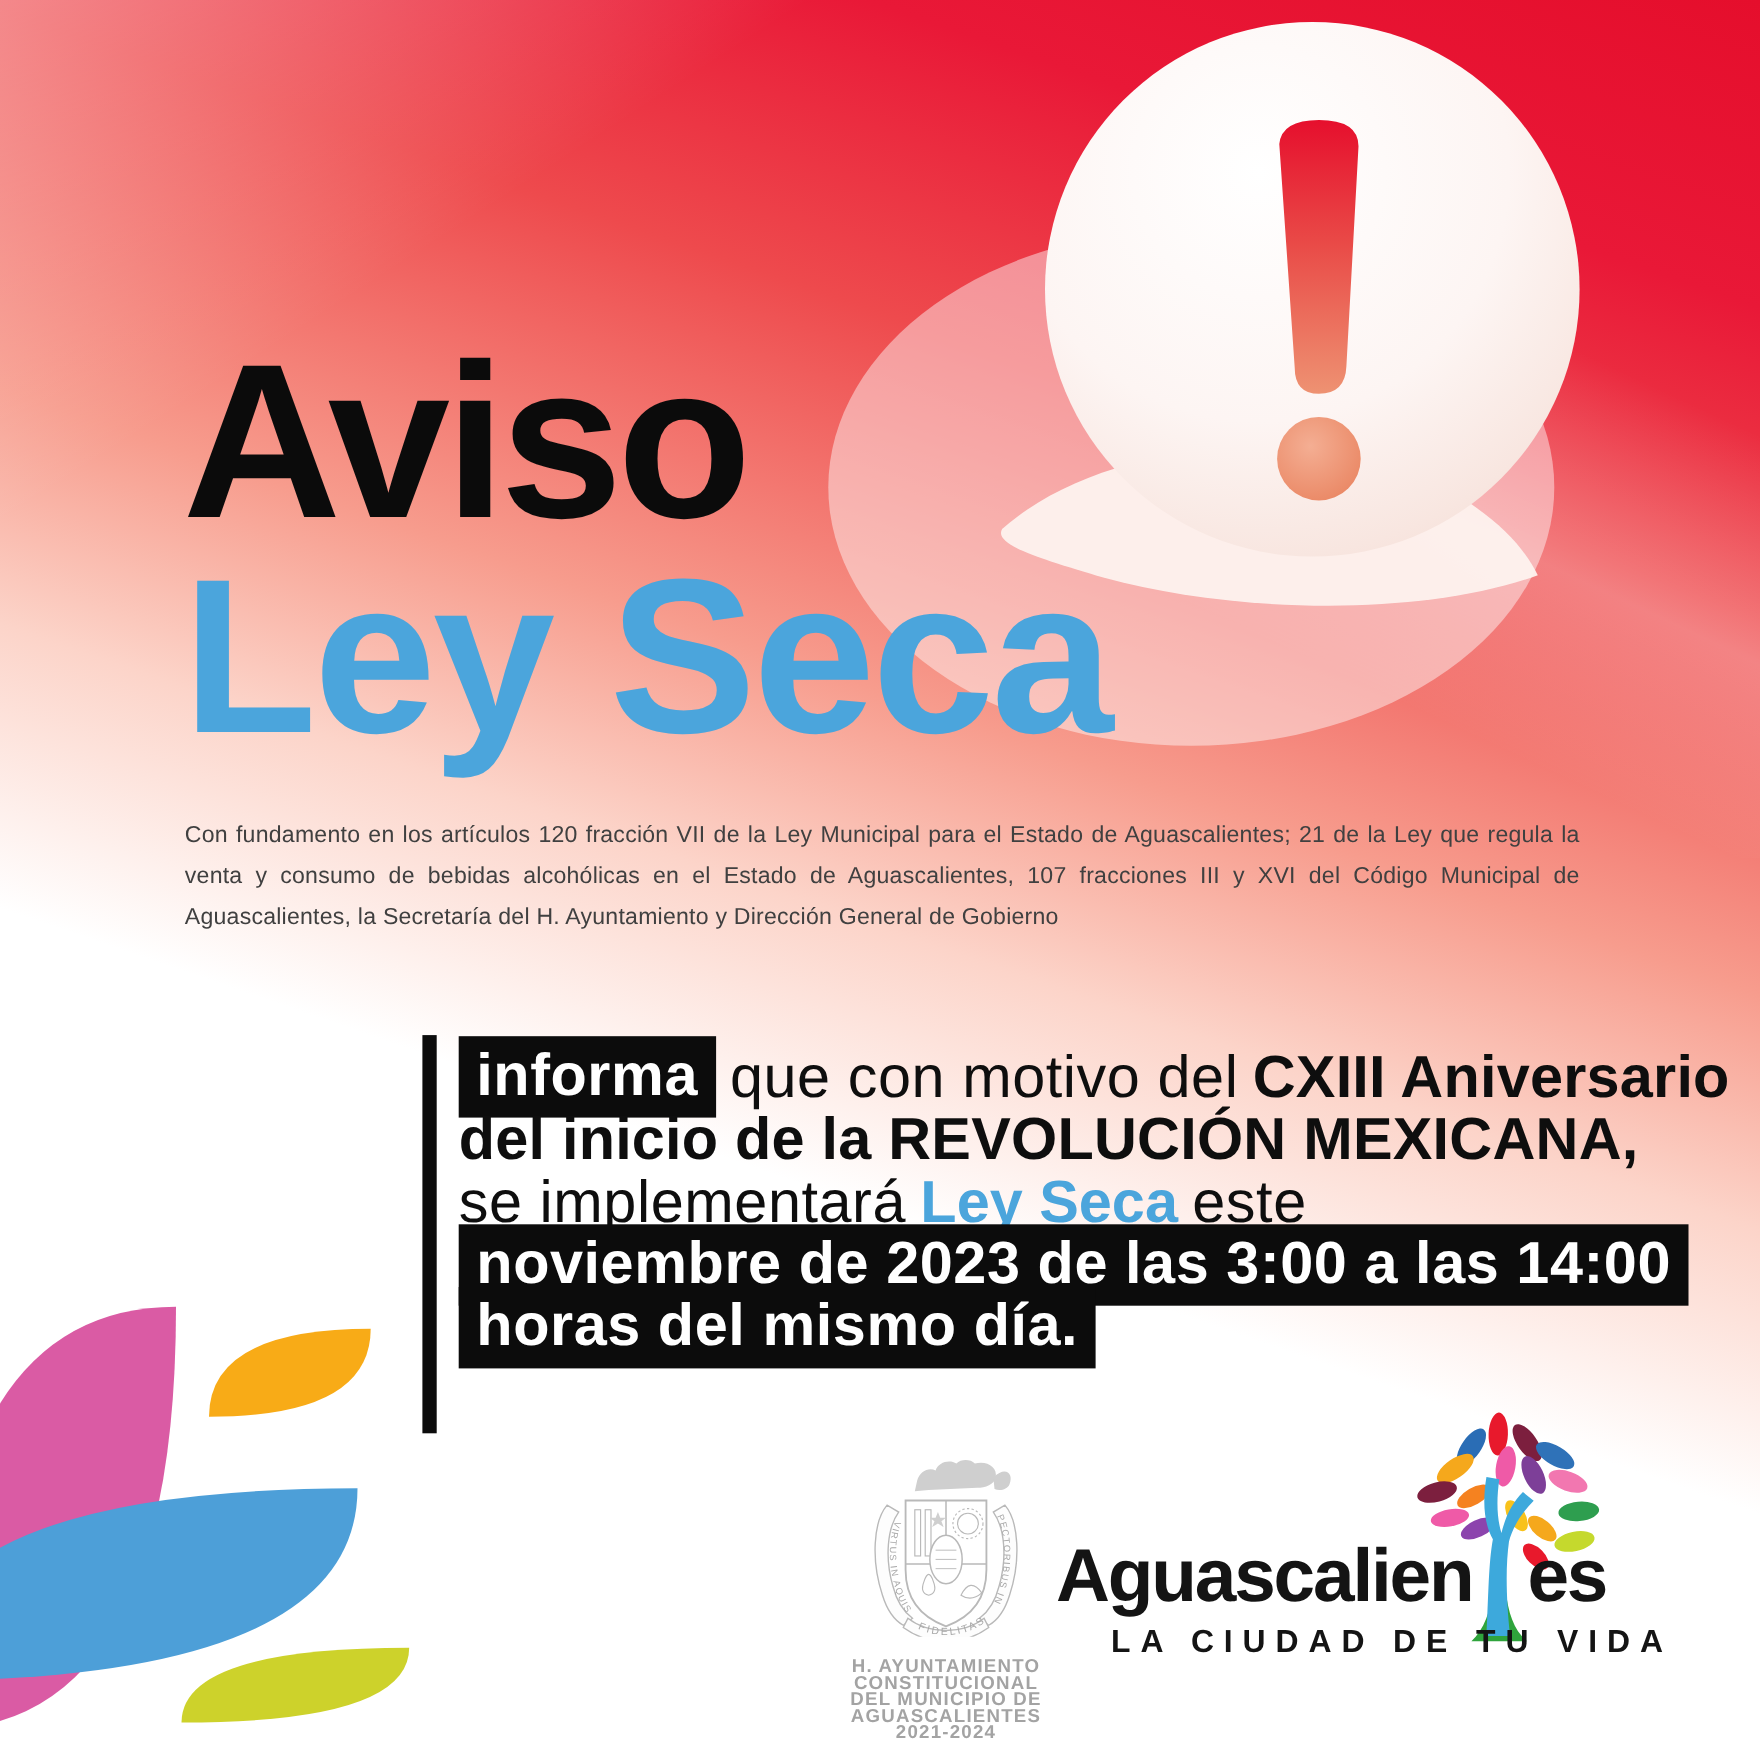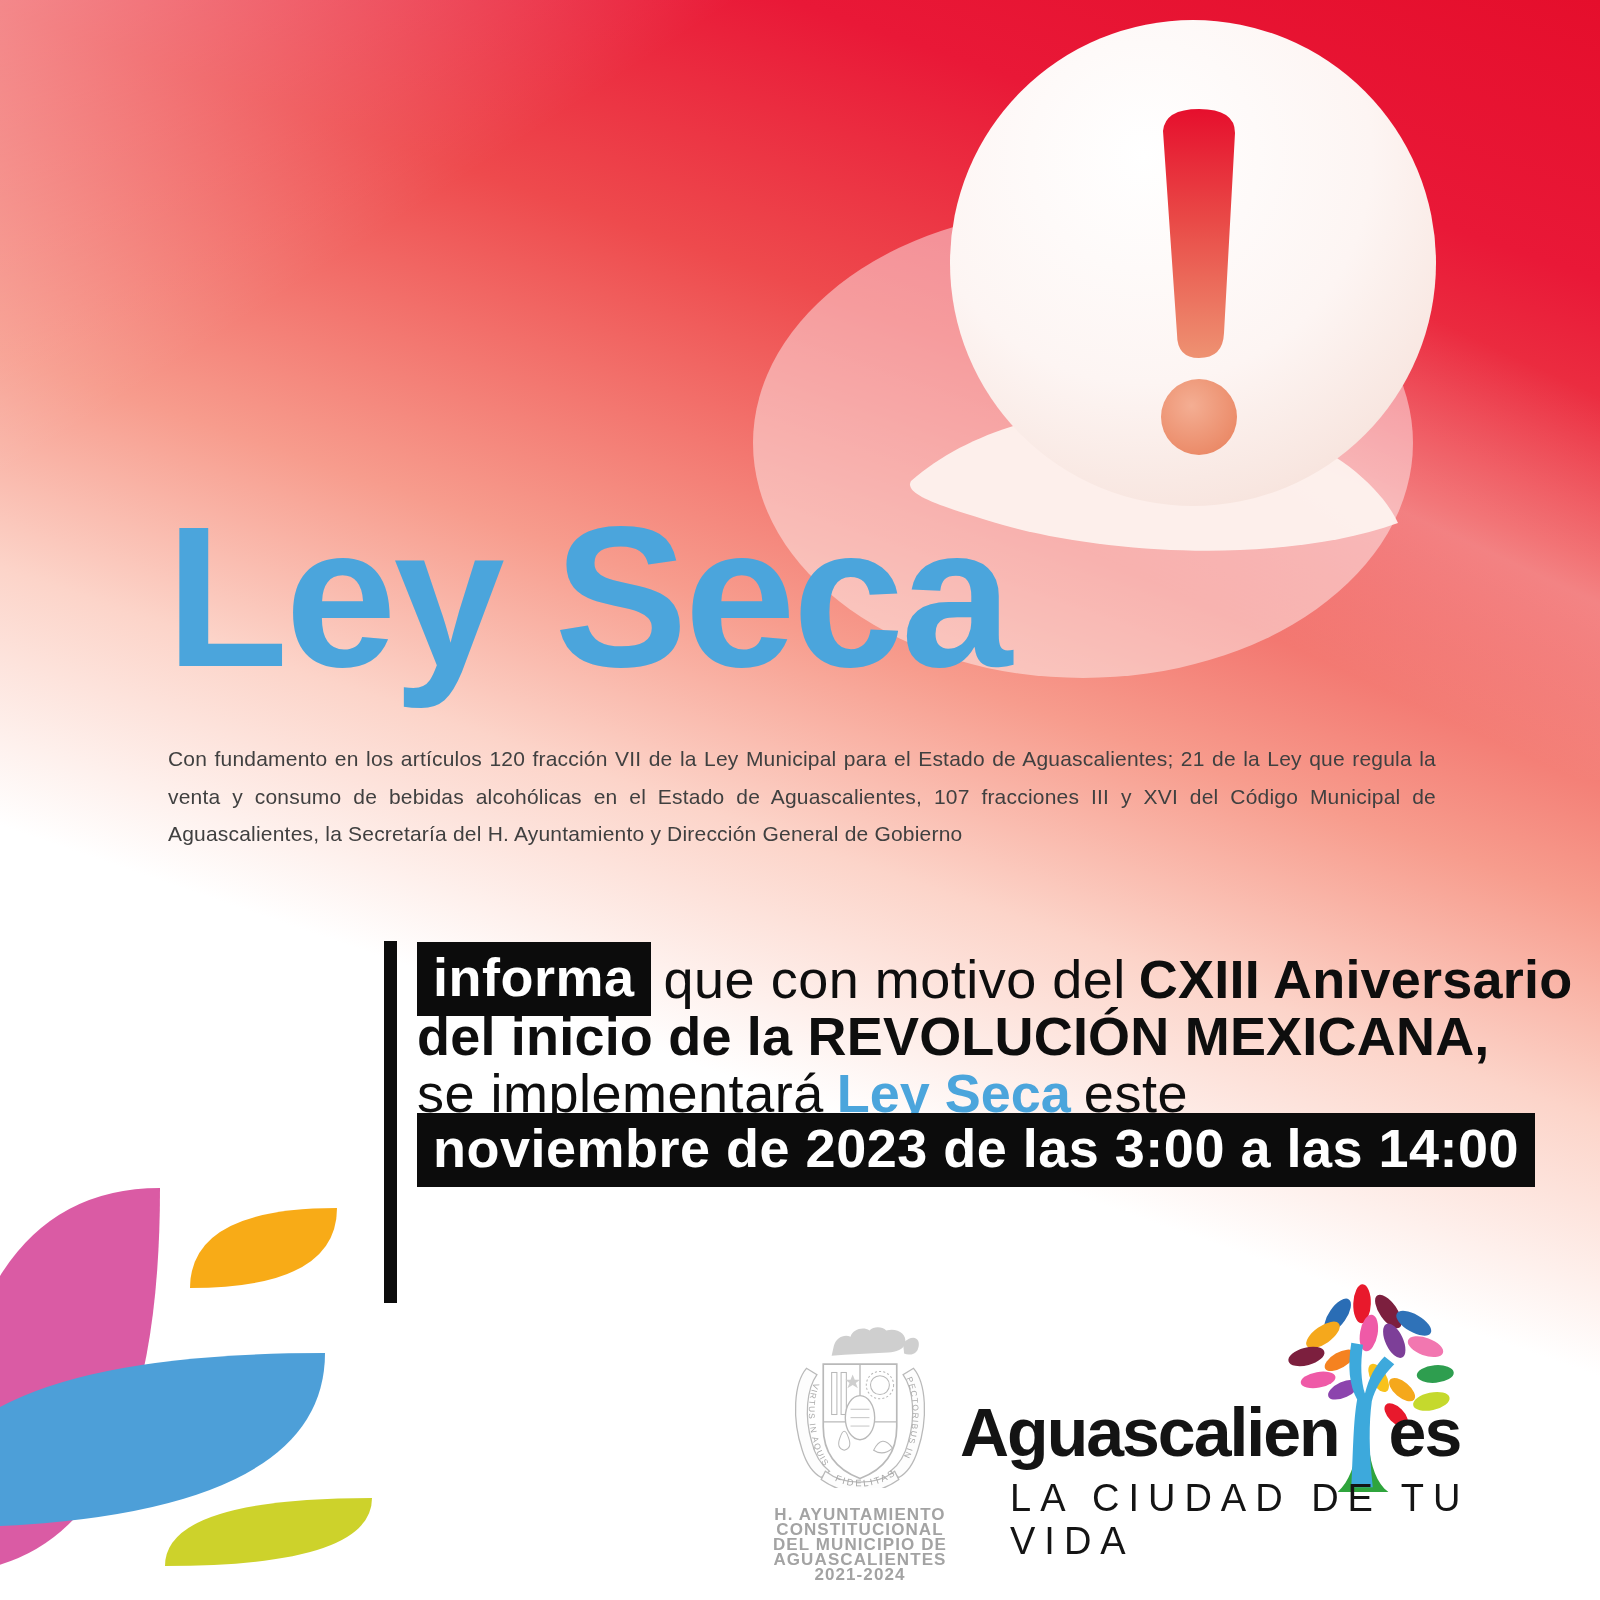--- a/index.html
+++ b/index.html
@@ -71,21 +71,21 @@
   
   .logo{ position:absolute; left:960px; top:1292px; width:580px; }
   .logo-row{ display:flex; align-items:flex-end; }
   .logo-word{
     font-size:68px; font-weight:700; letter-spacing:-2px; line-height:0.8;
     color:#141414; padding-bottom:6px;
   }
   .logo-tree{ width:50px; height:205px; overflow:visible; margin:0 0 -32px 0; flex:none; }
   .logo-tagline{
     margin-top:12px; margin-left:50px;
-    font-size:38px; font-weight:400; letter-spacing:9px; color:#141414;
+    font-size:29px; font-weight:700; letter-spacing:9px; color:#141414;
   }
 </style>
 </head>
 <body>
 
 <div class="poster">
 
   <div class="bg"></div>
   <div class="bg-streak"></div>
   <div class="bg-facet"></div>
@@ -109,20 +109,21 @@
       </radialGradient>
     </defs>
     <ellipse cx="190" cy="430" rx="330" ry="235" fill="#ffffff" opacity="0.45"></ellipse>
     <path d="M18,468 C100,395 260,372 390,418 C450,440 490,478 505,510
              C400,548 230,545 110,512 C50,494 10,482 18,468 Z" fill="#fdf2ee" opacity="0.95"></path>
     <circle cx="300" cy="250" r="243" fill="url(#bubbleGrad)"></circle>
     <path d="M270,118 Q272,96 306,96 Q342,96 342,120 L331,320 Q330,345 306,345 Q284,345 284,321 Z" fill="url(#exclGrad)"></path>
     <circle cx="306" cy="404" r="38" fill="url(#dotGrad)"></circle>
   </svg>
 
+  <h1 class="title-black">Aviso</h1>
   <h1 class="title-blue">Ley Seca</h1>
 
   <p class="intro">Con fundamento en los artículos 120 fracción VII de la Ley Municipal para el Estado de Aguascalientes; 21 de la Ley que regula la venta y consumo de bebidas alcohólicas en el Estado de Aguascalientes, 107 fracciones III y XVI del Código Municipal de Aguascalientes, la Secretaría del H. Ayuntamiento y Dirección General de Gobierno</p>
 
   <div class="ann-bar"></div>
   <div class="ann">
     <div class="ann-line">
       <span class="hl">informa</span>
       <span class="reg">que con motivo del</span>
       <span class="bld">CXIII Aniversario</span>
@@ -130,20 +131,23 @@
     <div class="ann-line">
       <span class="bld">del inicio de la REVOLUCIÓN MEXICANA,</span>
     </div>
     <div class="ann-line">
       <span class="reg">se implementará</span>
       <span class="blue">Ley Seca</span>
       <span class="reg">este</span>
     </div>
     <div class="ann-line">
       <span class="hl">noviembre de 2023 de las 3:00 a las 14:00</span>
+    </div>
+    <div class="ann-line">
+      <span class="hl">horas del mismo día.</span>
     </div>
   </div>
 
   <svg class="petals" viewBox="0 0 420 472">
     <path d="M0,100 Q0,0 100,0 Q100,100 0,100 Z" transform="translate(-60,60) scale(2.2,3.85)" fill="#da5ba4"></path>
     <path d="M0,100 Q0,0 100,0 Q100,100 0,100 Z" transform="translate(190,80) scale(1.47,0.8)" fill="#f8ab17"></path>
     <path d="M0,100 Q0,0 100,0 Q100,100 0,100 Z" transform="translate(-80,225) scale(4.05,1.75)" fill="#4d9fd8"></path>
     <path d="M0,100 Q0,0 100,0 Q100,100 0,100 Z" transform="translate(165,370) scale(2.07,0.68)" fill="#cdd22b"></path>
   </svg>
 

